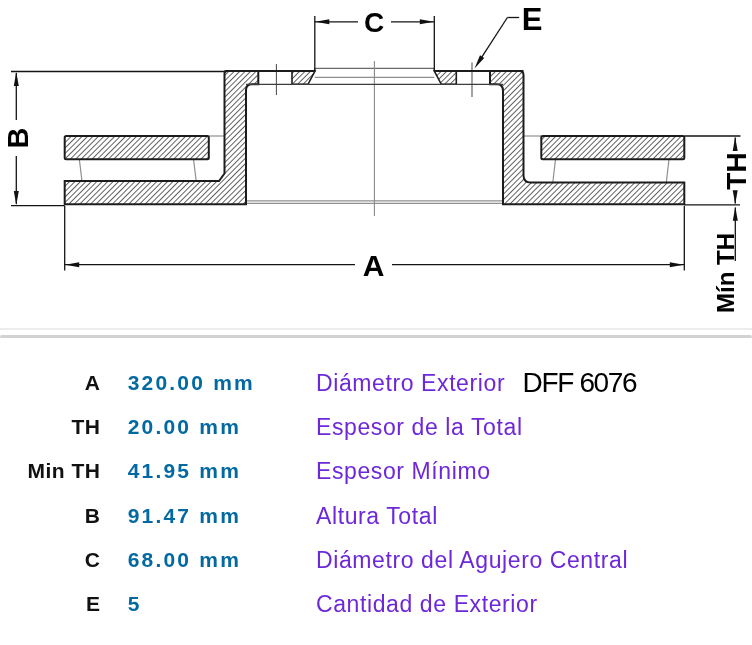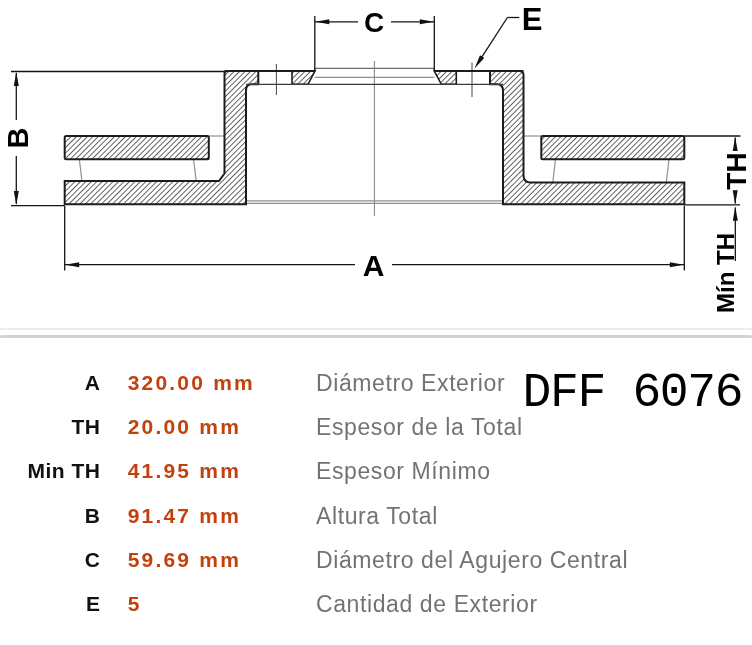--- a/index.html
+++ b/index.html
@@ -3,23 +3,23 @@
 <style>
 * { -webkit-font-smoothing: antialiased; }
 html,body { margin:0; padding:0; background:#fff; width:752px; height:645px; overflow:hidden; }
 #page { position:relative; width:752px; height:645px; font-family:"Liberation Sans", sans-serif; }
 #drawing { position:absolute; left:0; top:0; }
 #sep1 { position:absolute; left:0; top:328px; width:752px; height:1.5px; background:#ededed; }
 #sep2 { position:absolute; left:0; top:335px; width:752px; height:2.5px; background:#d2d2d2; border-radius:2px; }
 .row { position:absolute; left:0; width:752px; height:0; }
 .row > div { position:absolute; transform:translateY(-50%); white-space:nowrap; }
 .lab { right:652px; font-size:21px; font-weight:bold; color:#111; letter-spacing:0.5px; margin-right:-0.5px; }
-.val { left:127.7px; font-size:21px; font-weight:bold; color:#c2410c; letter-spacing:2.2px; }
-.desc { left:316px; font-size:23px; color:#737373; letter-spacing:0.6px; }
-#dff { position:absolute; left:522.6px; top:368.7px; font-size:48px; line-height:1; color:#000; letter-spacing:-1.35px;font-family:Liberation Mono, monospace; }
+.val { left:127.7px; font-size:21px; font-weight:bold; color:#0369a1; letter-spacing:2.2px; }
+.desc { left:316px; font-size:23px; color:#6d28d9; letter-spacing:0.6px; }
+#dff { position:absolute; left:522.6px; top:368.7px; font-size:28px; line-height:1; color:#000; letter-spacing:-1.35px; }
 </style></head>
 <body>
 <div id="page">
 <div id="drawing"><svg width="752" height="335" viewBox="0 0 752 335" xmlns="http://www.w3.org/2000/svg">
 <defs>
 <pattern id="h" width="3.85" height="3.85" patternUnits="userSpaceOnUse" patternTransform="rotate(-45)">
 <rect width="3.85" height="3.85" fill="white"></rect>
 <line x1="0" y1="0" x2="3.85" y2="0" stroke="#0e0e0e" stroke-width="1.3"></line>
 </pattern>
 </defs>
@@ -104,21 +104,21 @@
       <div class="val">41.95 mm</div>
       <div class="desc">Espesor Mínimo</div>
     </div>
 <div class="row" style="top:515.5px">
 <div class="lab">B</div>
       <div class="val">91.47 mm</div>
       <div class="desc">Altura Total</div>
     </div>
 <div class="row" style="top:559.6px">
 <div class="lab">C</div>
-      <div class="val">59.69 mm</div>
+      <div class="val">68.00 mm</div>
       <div class="desc">Diámetro del Agujero Central</div>
     </div>
 <div class="row" style="top:603.7px">
 <div class="lab">E</div>
       <div class="val">5</div>
       <div class="desc">Cantidad de Exterior</div>
     </div>
 <div id="dff">DFF 6076</div>
 </div>
 </body></html>

